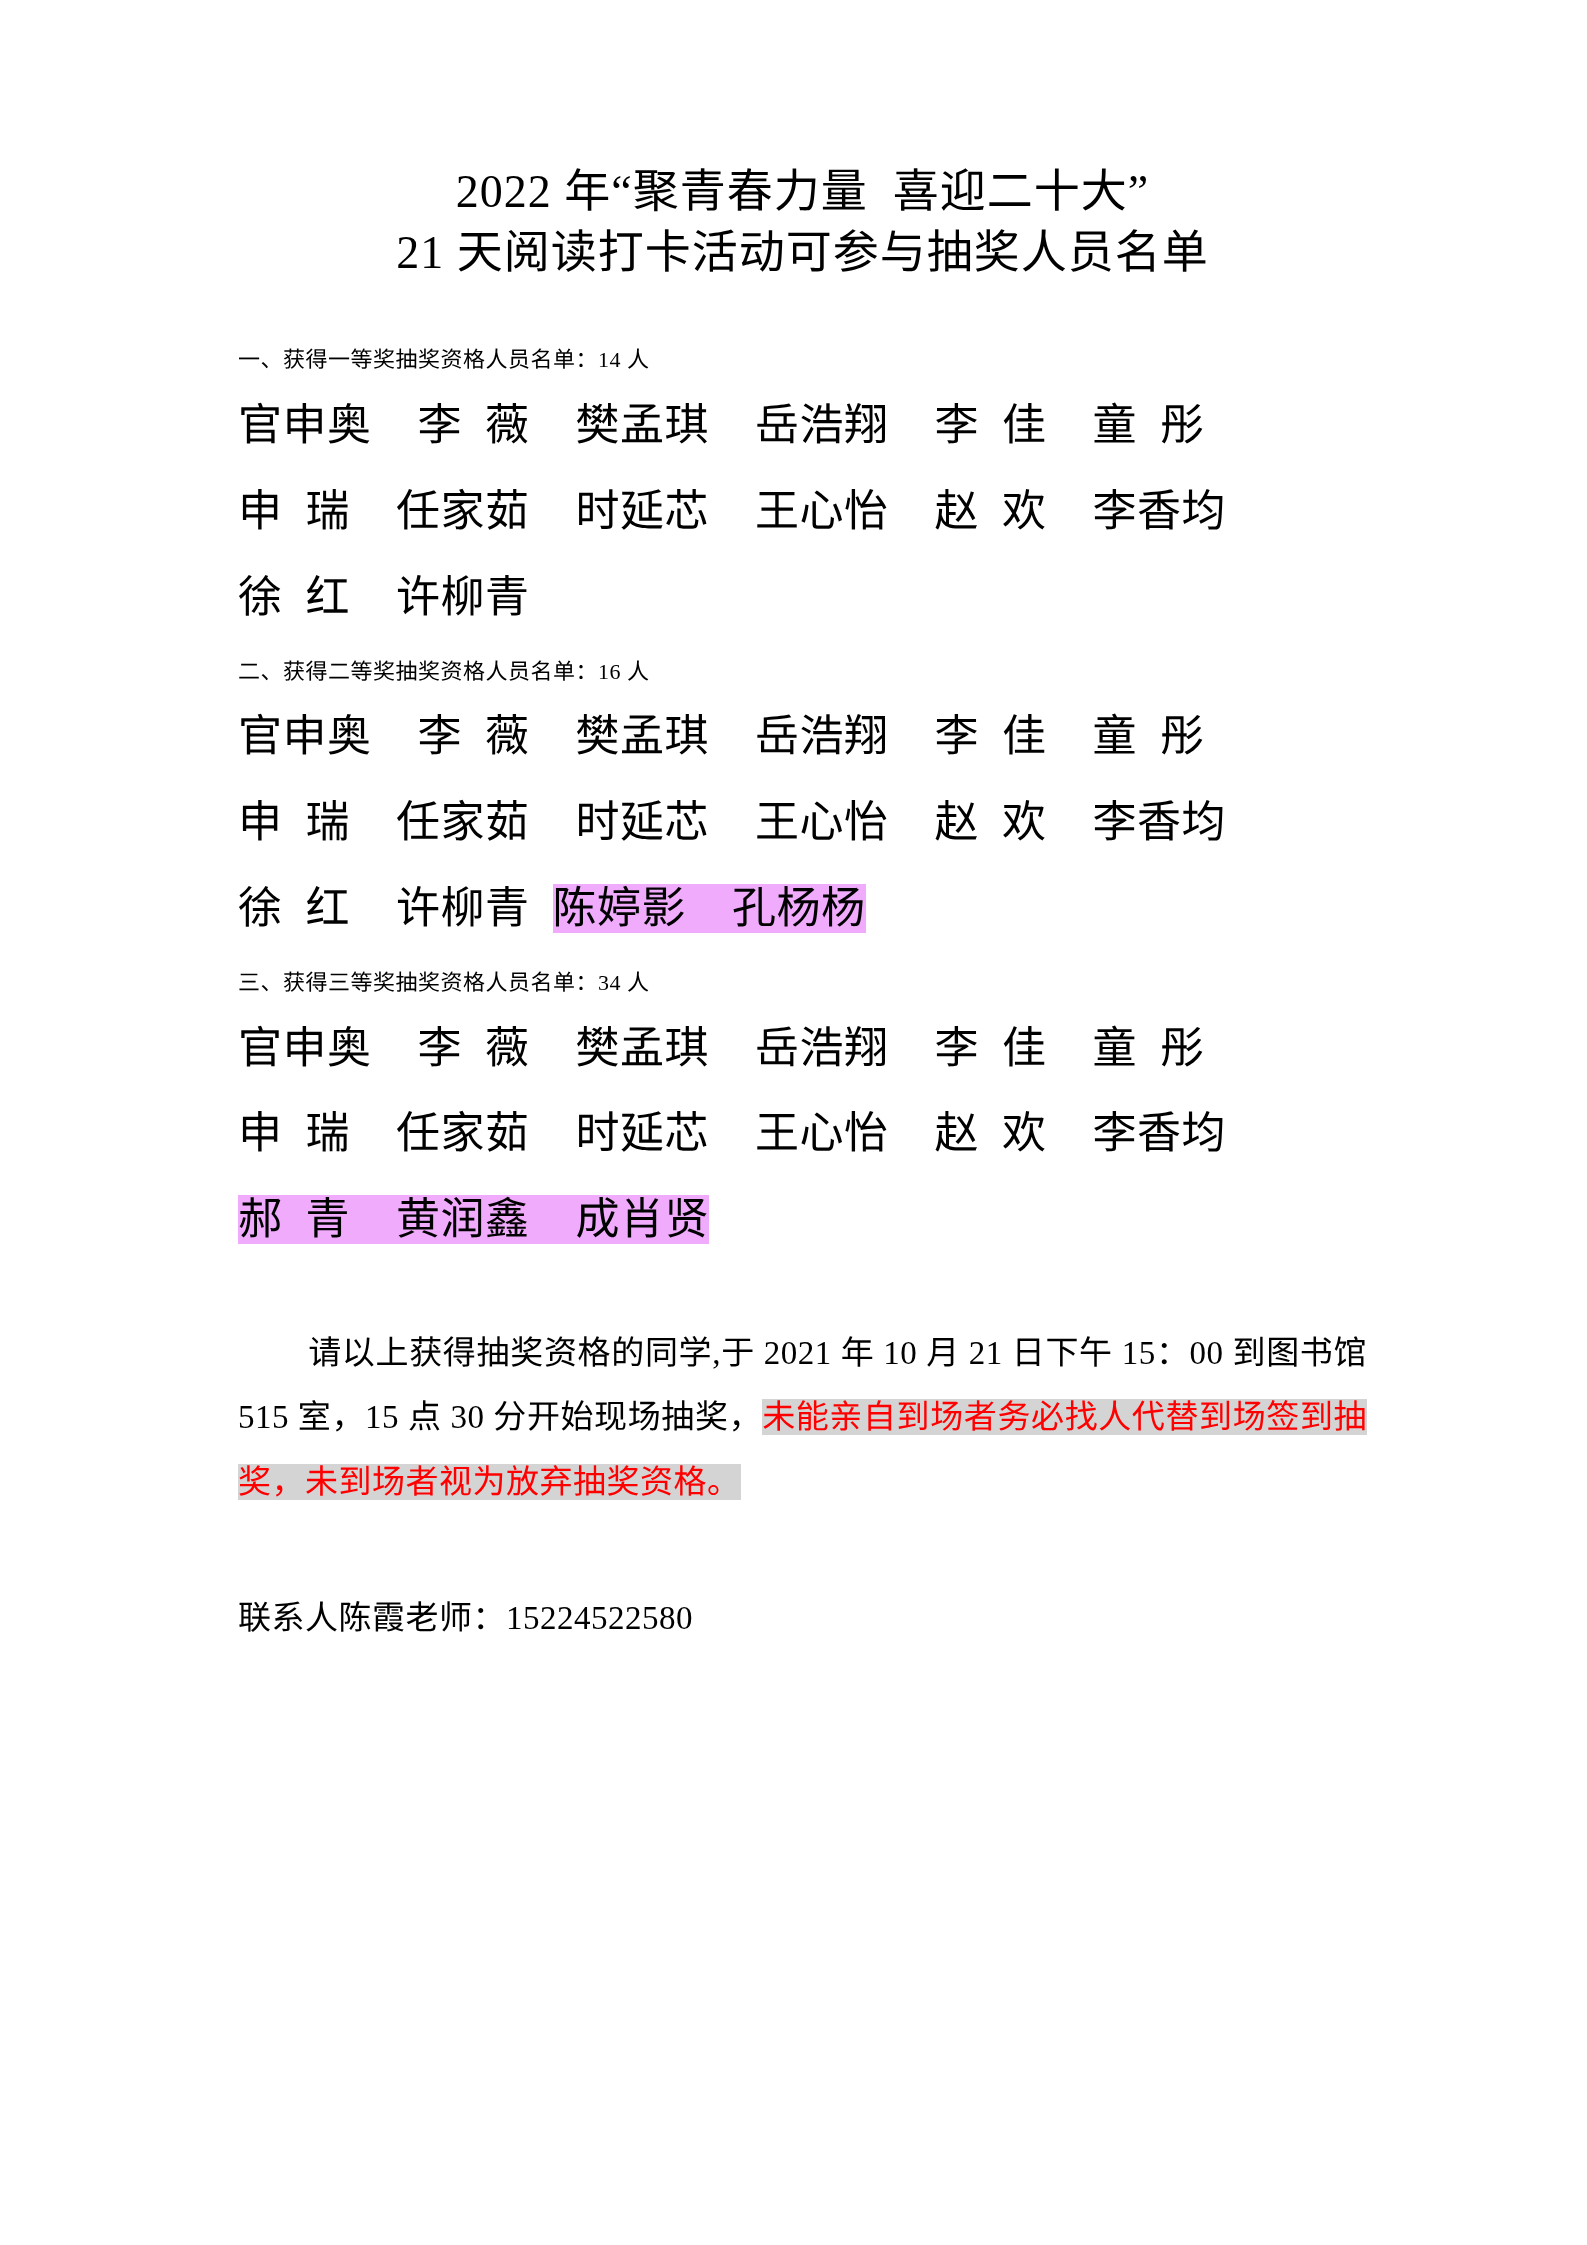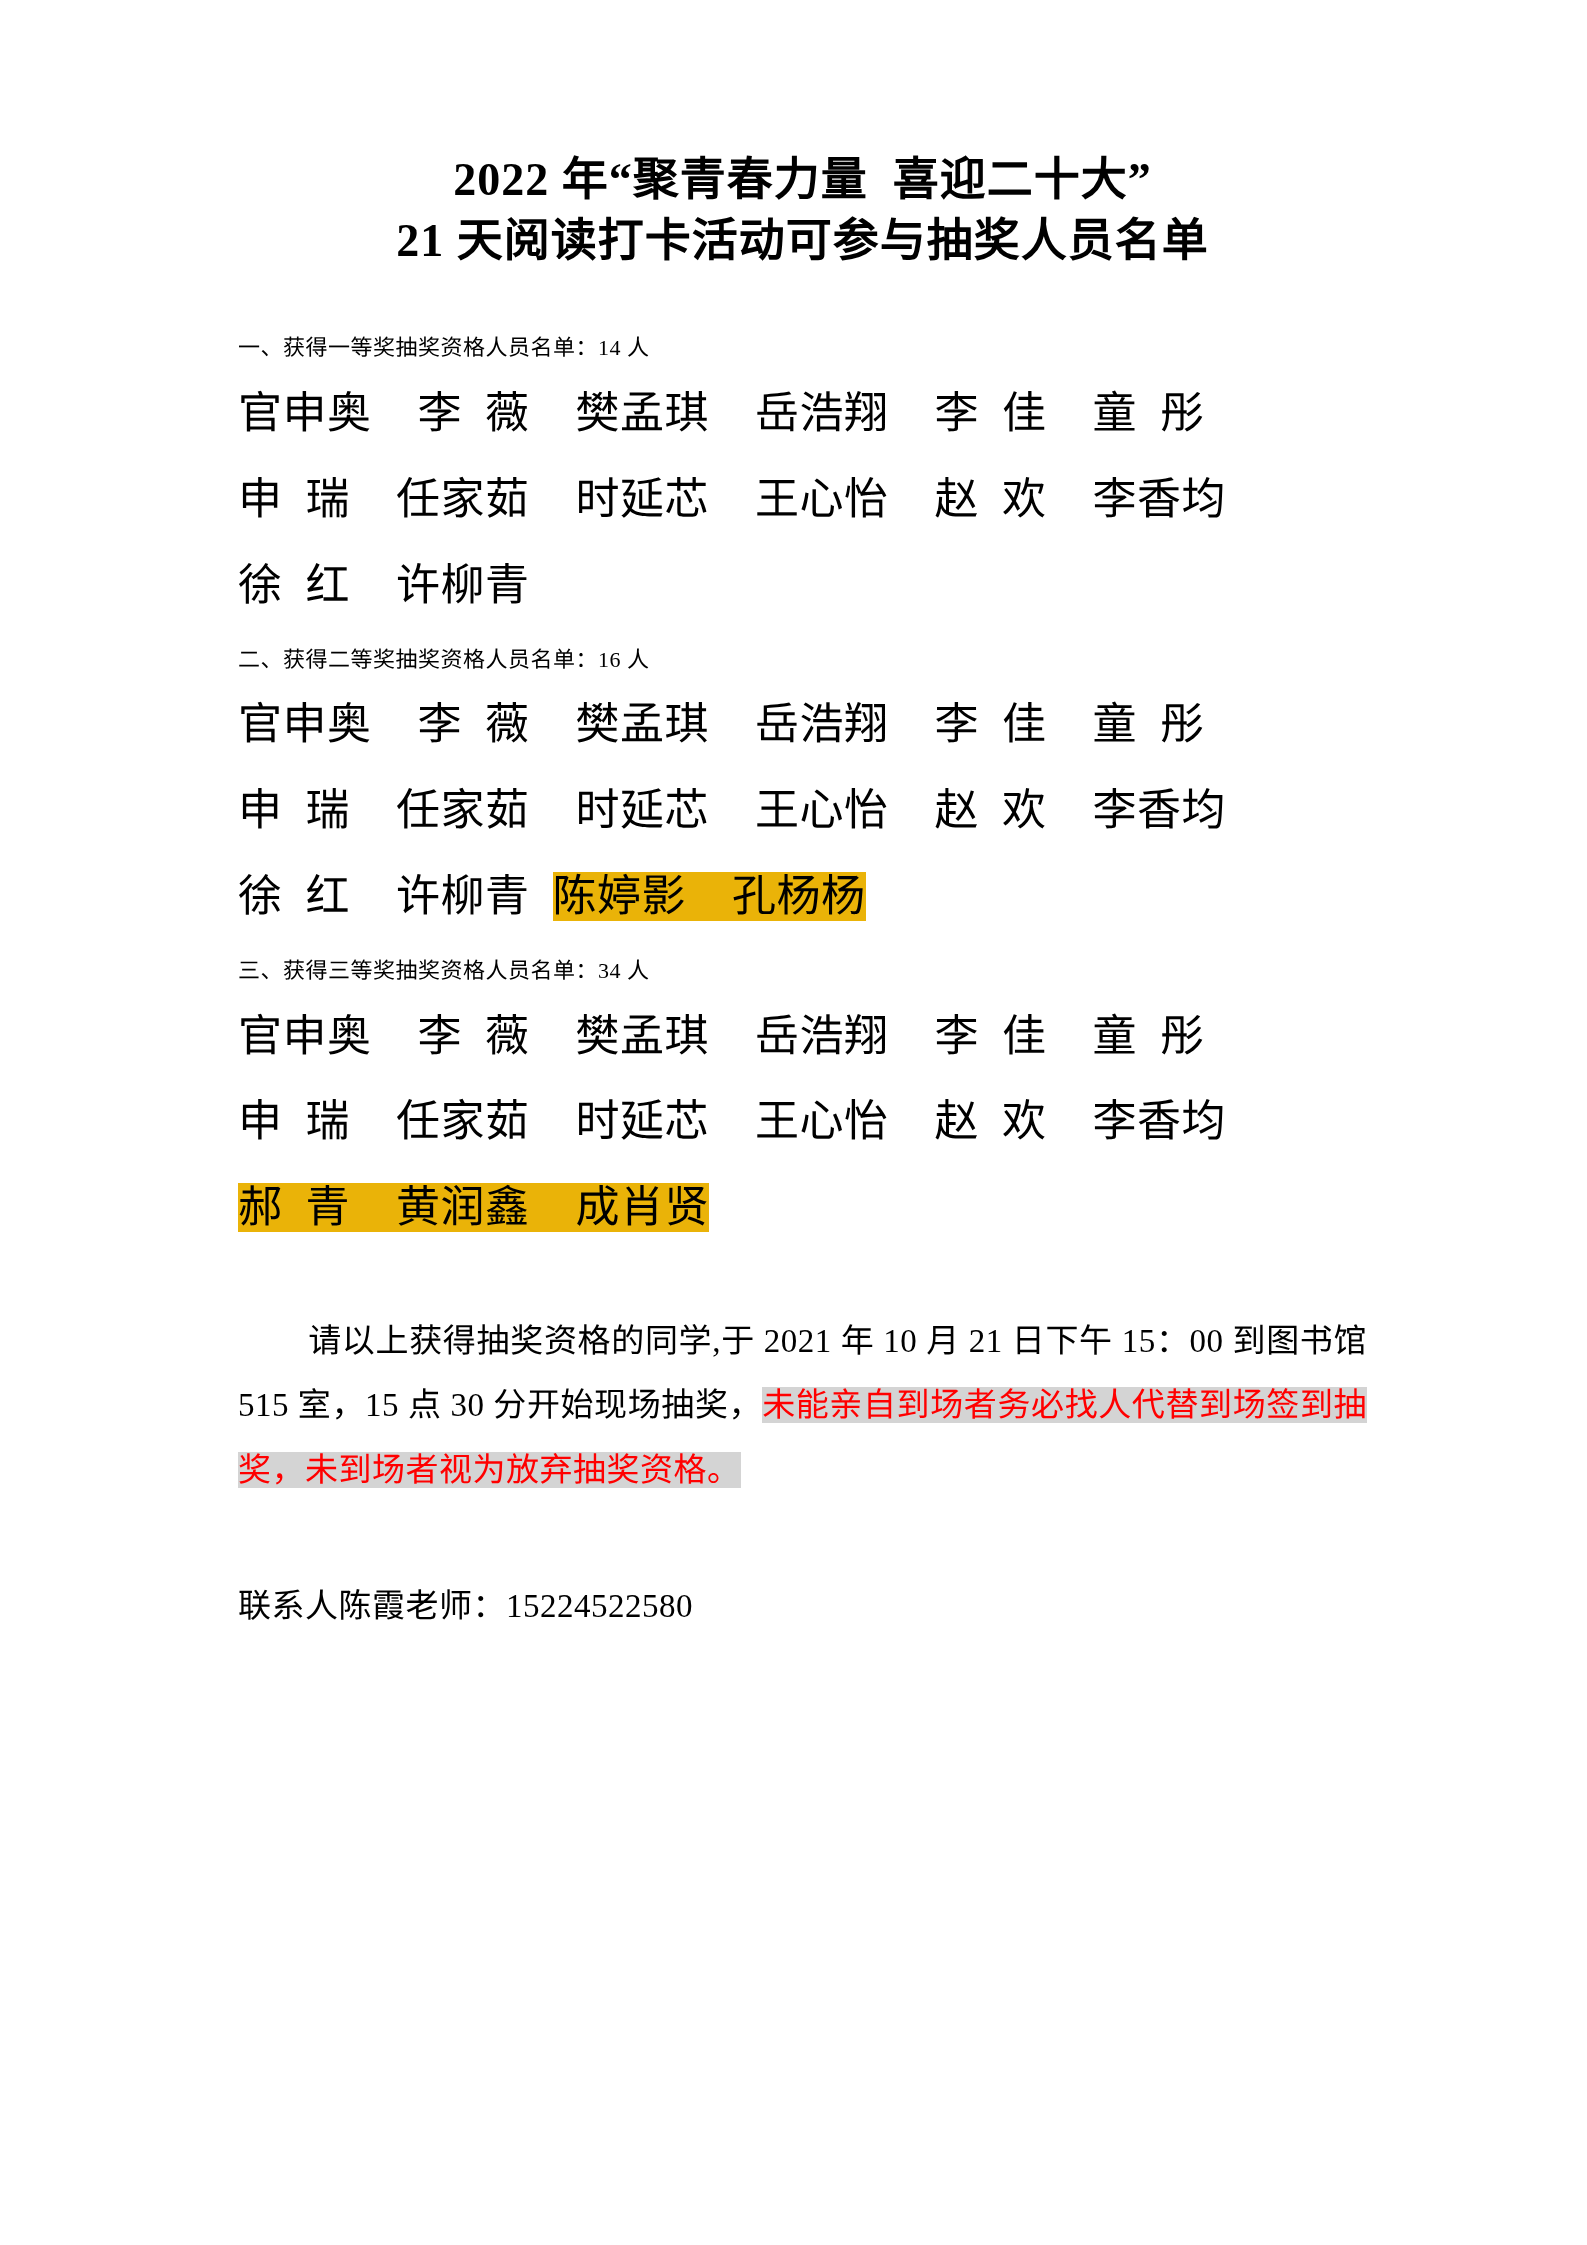--- a/index.html
+++ b/index.html
@@ -16,44 +16,44 @@
   }
   .page {
     width: 1587px;
     min-height: 2245px;
     box-sizing: border-box;
     padding: 150px 220px 80px 238px;
     position: relative;
   }
   .doc-title {
     text-align: center;
-    font-weight: bold;
+    font-weight: normal;
     font-size: 46px;
     line-height: 1.32;
     letter-spacing: 1px;
-    margin: 0 0 56px 0;
+    margin: 12px 0 56px 0;
   }
   .doc-title .line {
     display: block;
     white-space: pre;
   }
   .section-head {
     font-size: 22px;
     line-height: 1.9;
     margin: 10px 0 2px 0;
     letter-spacing: 0.5px;
   }
   .name-row {
     font-size: 44px;
     line-height: 1.95;
     letter-spacing: 0.5px;
     white-space: pre;
   }
   .hl {
-    background: #eab308;
+    background: #f0abfc;
   }
   .body-para {
     font-size: 33px;
     line-height: 1.95;
     letter-spacing: 0.5px;
     margin-top: 58px;
     text-align: justify;
   }
   .body-para .indent {
     display: inline-block;

